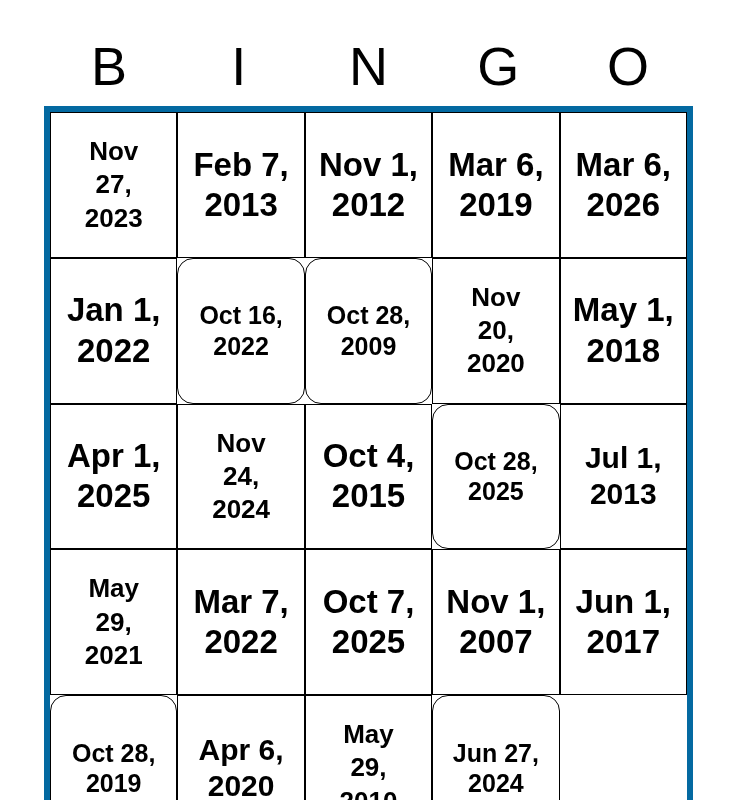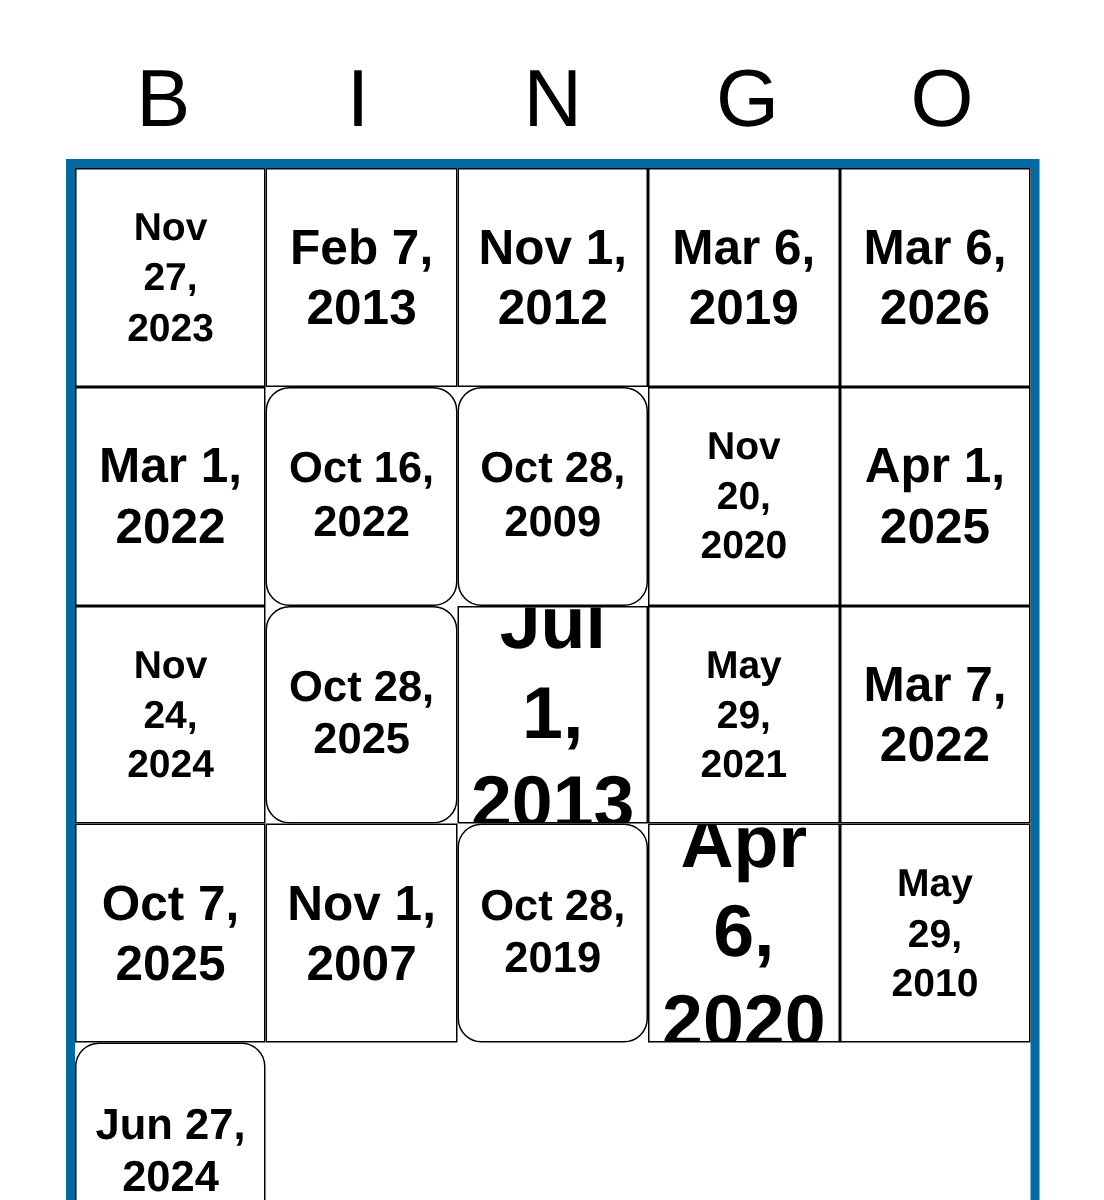--- a/index.html
+++ b/index.html
@@ -52,23 +52,23 @@
     justify-content: center;
     text-align: center;
     white-space: pre-line;
     line-height: 1.22;
     padding: 2px;
     overflow: hidden;
     background: #ffffff;
     cursor: pointer;
   }
   .cell[data-size="sm"] { font-size: 26px; line-height: 1.28; }
-  .cell[data-size="md"] { font-size: 29px; border-radius: 16px; }
+  .cell[data-size="md"] { font-size: 25px; border-radius: 16px; }
   .cell[data-size="lg"] { font-size: 33px; }
-  .cell[data-size="xl"] { font-size: 49px; }
+  .cell[data-size="xl"] { font-size: 30px; }
 </style>
 </head>
 <body>
 
 <div class="card">
 
   <div class="title">
     <span class="letter">B</span>
     <span class="letter">I</span>
     <span class="letter">N</span>
@@ -83,50 +83,56 @@
 2023</div>
     <div class="cell" data-size="lg">Feb 7,
 2013</div>
     <div class="cell" data-size="lg">Nov 1,
 2012</div>
     <div class="cell" data-size="lg">Mar 6,
 2019</div>
     <div class="cell" data-size="lg">Mar 6,
 2026</div>
 
-    <div class="cell" data-size="lg">Mar 1,
+    <div class="cell" data-size="lg">Jan 1,
 2022</div>
     <div class="cell" data-size="md">Oct 16,
 2022</div>
     <div class="cell" data-size="md">Oct 28,
 2009</div>
     <div class="cell" data-size="sm">Nov
 20,
 2020</div>
 
+    <div class="cell" data-size="lg">May 1,
+2018</div>
     <div class="cell" data-size="lg">Apr 1,
 2025</div>
     <div class="cell" data-size="sm">Nov
 24,
 2024</div>
+    <div class="cell" data-size="lg">Oct 4,
+2015</div>
     <div class="cell" data-size="md">Oct 28,
 2025</div>
 
     <div class="cell" data-size="xl">Jul 1,
 2013</div>
     <div class="cell" data-size="sm">May
 29,
 2021</div>
     <div class="cell" data-size="lg">Mar 7,
 2022</div>
     <div class="cell" data-size="lg">Oct 7,
 2025</div>
     <div class="cell" data-size="lg">Nov 1,
 2007</div>
 
+    <div class="cell" data-size="lg">Jun 1,
+2017</div>
     <div class="cell" data-size="md">Oct 28,
 2019</div>
     <div class="cell" data-size="xl">Apr 6,
 2020</div>
     <div class="cell" data-size="sm">May
 29,
 2010</div>
     <div class="cell" data-size="md">Jun 27,
 2024</div>
   </div>

